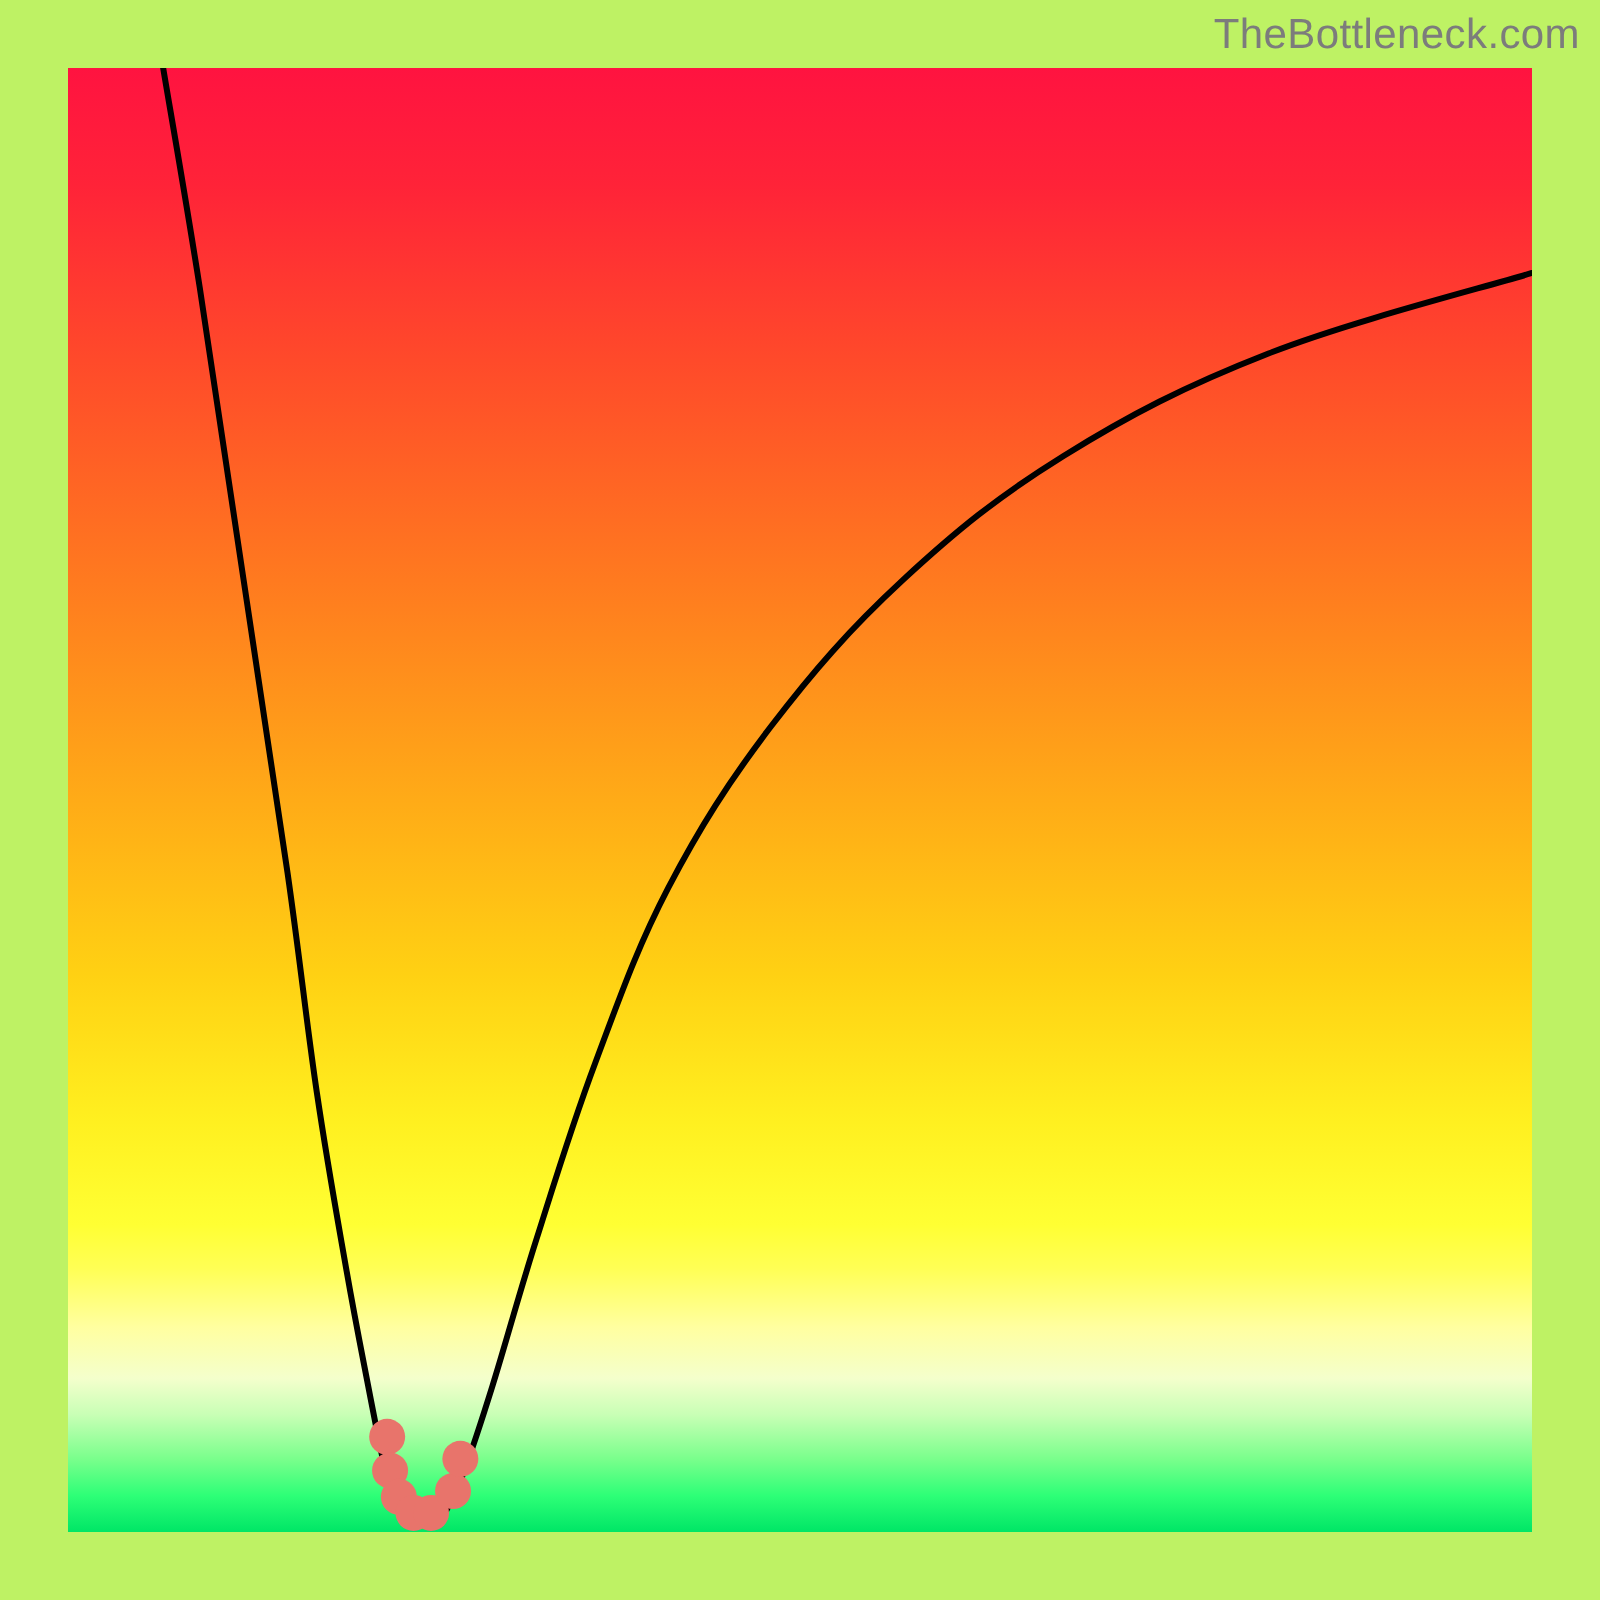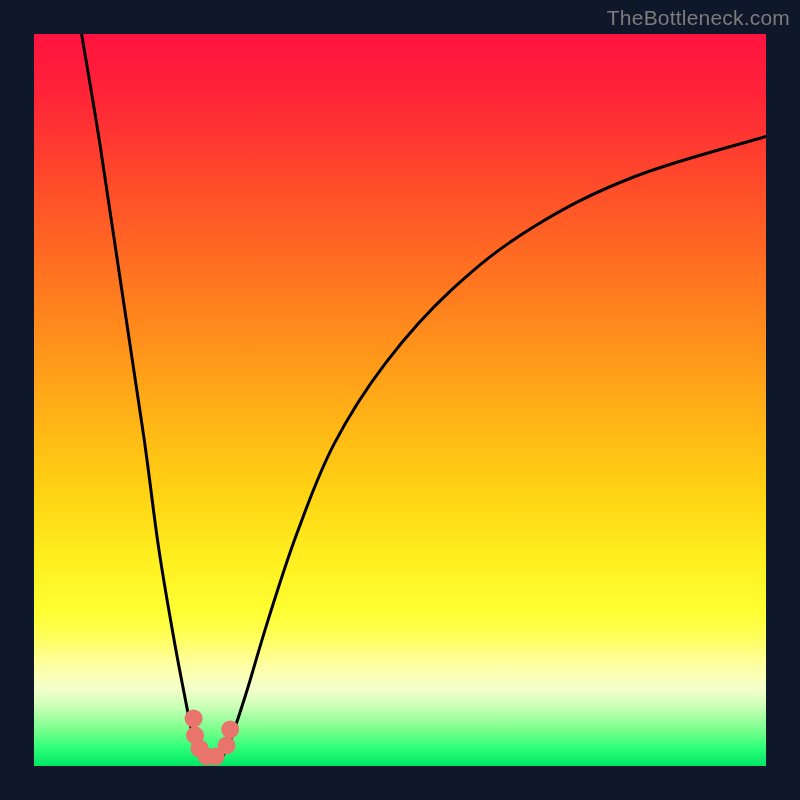--- a/index.html
+++ b/index.html
@@ -9,21 +9,21 @@
     height: 800px;
     background: #000;
     overflow: hidden;
   }
   .frame {
     position: absolute;
     left: 0;
     top: 0;
     width: 800px;
     height: 800px;
-    background: #0f172a;
+    background: #bef264;
   }
   .plot {
     position: absolute;
     left: 34px;
     top: 34px;
     width: 732px;
     height: 732px;
   }
   .gradient {
     position: absolute;

